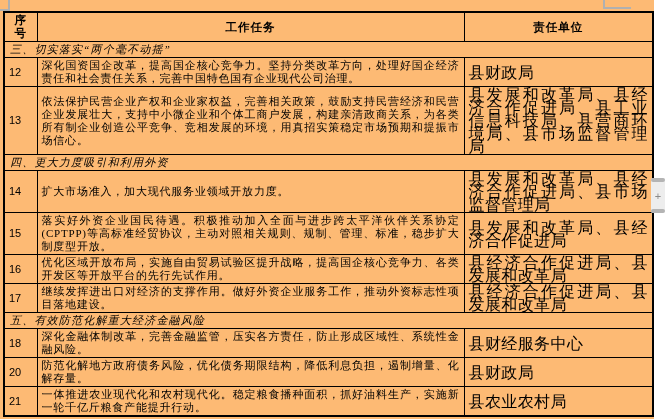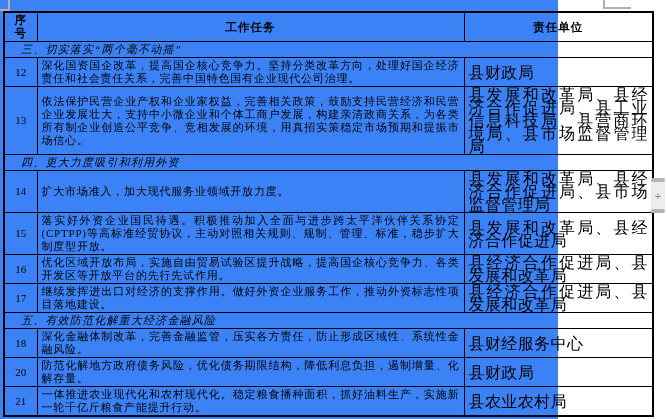--- a/index.html
+++ b/index.html
@@ -3,21 +3,21 @@
 <meta charset="utf-8">
 <style>
   html, body {
     margin: 0; padding: 0;
     width: 667px; height: 419px;
     background: #ffffff;
     overflow: hidden;
     font-family: "Liberation Serif", "DejaVu Serif", serif;
     color: #000000;
   }
-  .page { position: relative; width: 558px; height: 419px; background: #3b82f6; }
+  .page { position: relative; width: 654px; height: 419px; background: #fdba74; }
 
   
   .crop-tl {
     position: absolute; left: 0; top: 0;
     width: 8px; height: 9px;
     border-right: 2px solid #b0b0b0;
     border-bottom: 2px solid #b0b0b0;
   }
   .crop-tr {
     position: absolute; left: 603px; top: 0;
@@ -42,30 +42,30 @@
     vertical-align: middle;
     overflow: hidden;
   }
   .task-table thead th {
     font-weight: bold;
     text-align: center;
     height: 15px;
     font-size: 11.5px;
     letter-spacing: 1px;
   }
-  td.num-cell   { text-align: center; font-family: Liberation Serif, serif; }
+  td.num-cell   { font-family: Liberation Sans, sans-serif; }
   td.task-cell  { text-align: justify; letter-spacing: 0.8px; }
   td.unit-cell  { text-align: justify; letter-spacing: 0.4px; font-size: 16px; }
   tr.section-row td {
     font-style: italic;
     font-weight: 500;
     letter-spacing: 1.2px;
     font-size: 11px;
     height: 12px;
-    padding-left: 16px;
+    padding-left: 5px;
   }
 
   
   .plus-control {
     position: absolute; left: 651px; top: 178px;
     width: 14px; height: 35px;
     background: #ededed;
     border-radius: 2px;
     display: flex; flex-direction: column;
     justify-content: space-between; align-items: stretch;

